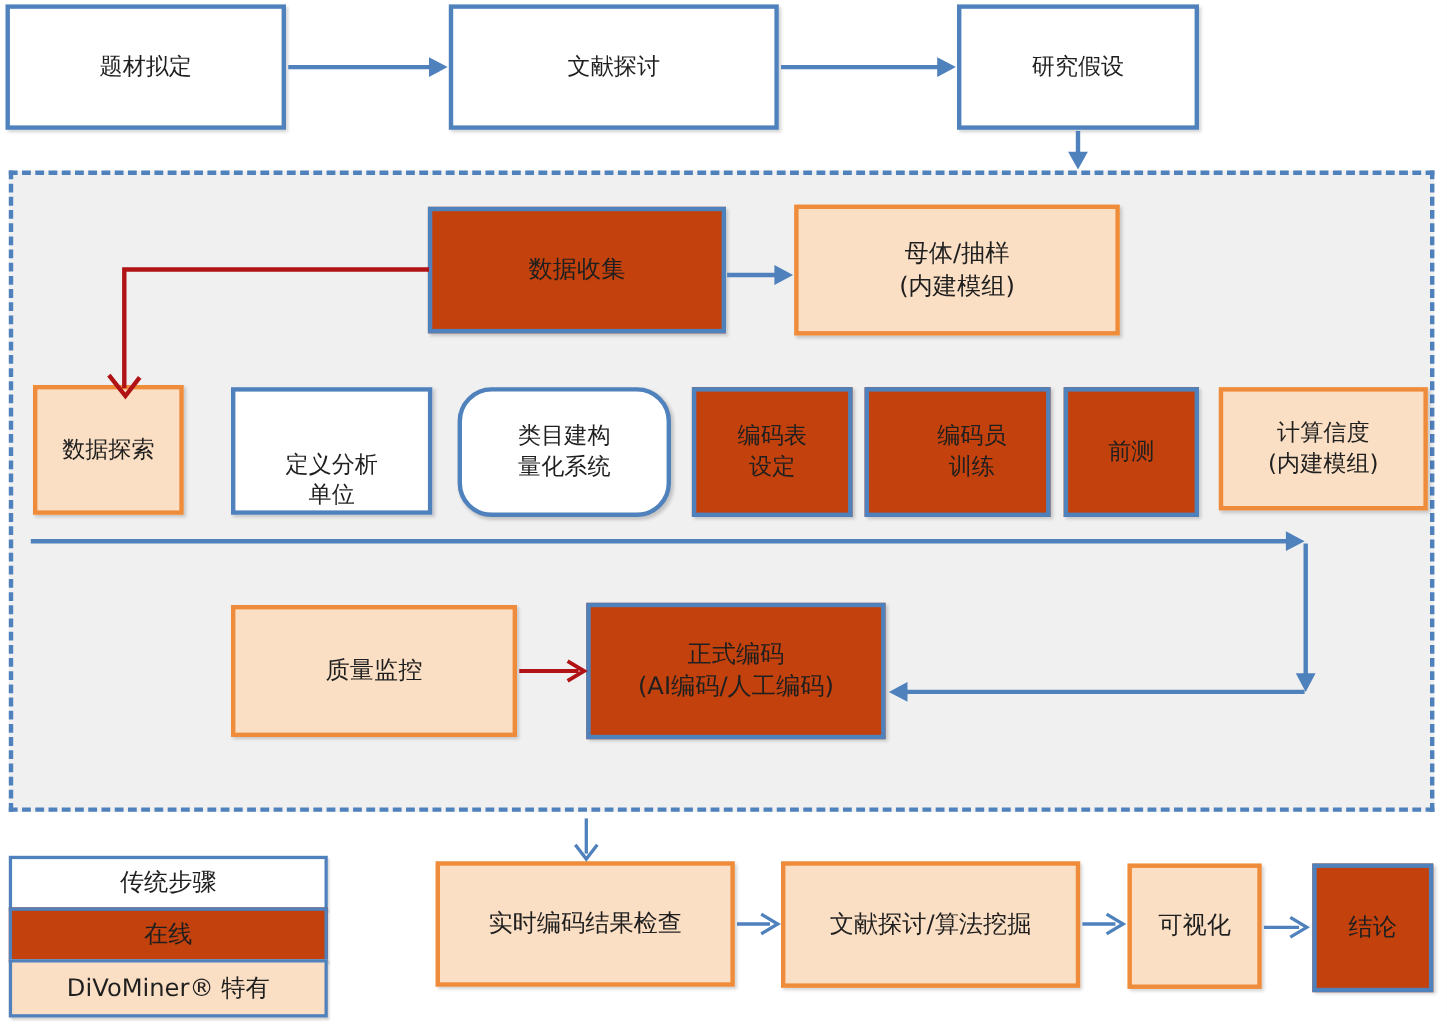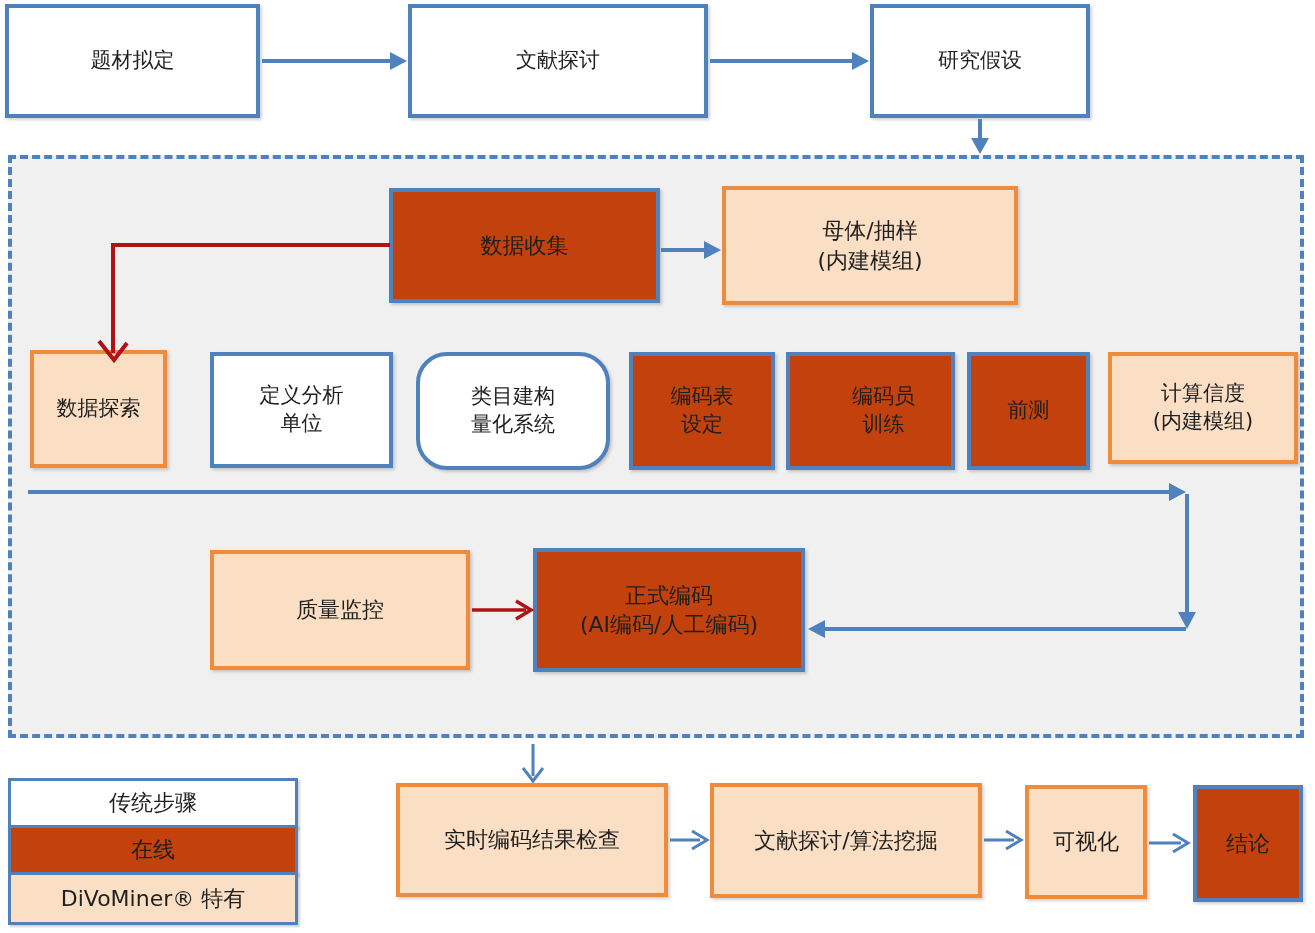--- a/index.html
+++ b/index.html
@@ -25,21 +25,21 @@
   .fs21{font-size:21px;} .fs22{font-size:22px;}
 
   
   .b-topic      {left:5px;   top:4px;  width:255px;height:114px;}
   .b-literature {left:408px; top:4px;  width:300px;height:114px;}
   .b-hypothesis {left:870px; top:4px;  width:220px;height:114px;}
   
   .b-collect    {left:389px; top:188px;width:271px;height:115px;}
   .b-sampling   {left:722px; top:186px;width:296px;height:119px;}
   .b-explore    {left:30px;  top:350px;width:137px;height:118px;}
-  .b-unit       {left:210px; top:352px;width:183px;height:116px;}
+  .b-unit       {left:210px; top:352px;width:183px;height:116px;justify-content:flex-end;}
   .b-category   {left:416px; top:352px;width:194px;height:118px;border-radius:31px;}
   .b-codebook   {left:629px; top:352px;width:146px;height:118px;}
   .b-coder      {left:786px; top:352px;width:169px;height:118px;padding-left:26px;}
   .b-pretest    {left:967px; top:352px;width:123px;height:118px;}
   .b-reliability{left:1108px;top:352px;width:190px;height:112px;}
   .b-quality    {left:210px; top:550px;width:260px;height:120px;}
   .b-coding     {left:533px; top:548px;width:272px;height:124px;}
   
   .b-check      {left:396px; top:783px;width:272px;height:114px;}
   .b-stats      {left:710px; top:783px;width:272px;height:115px;}

